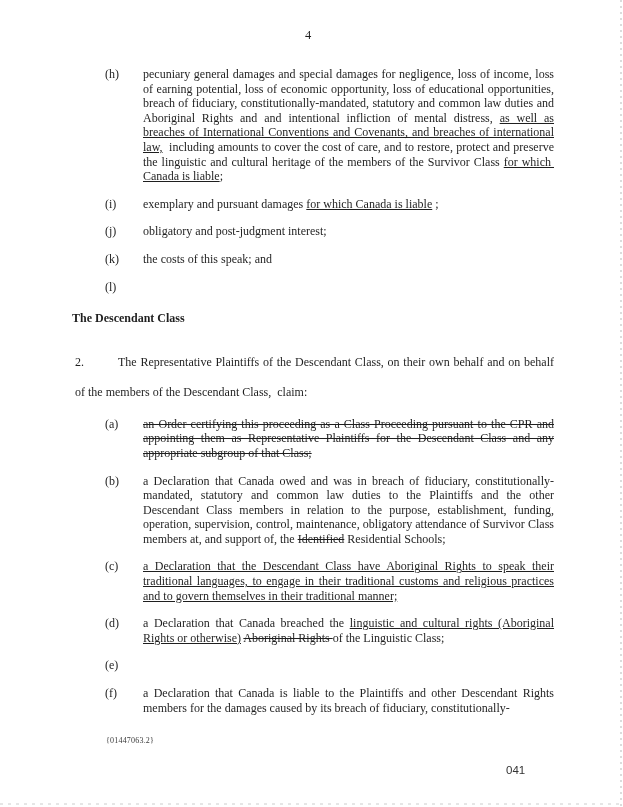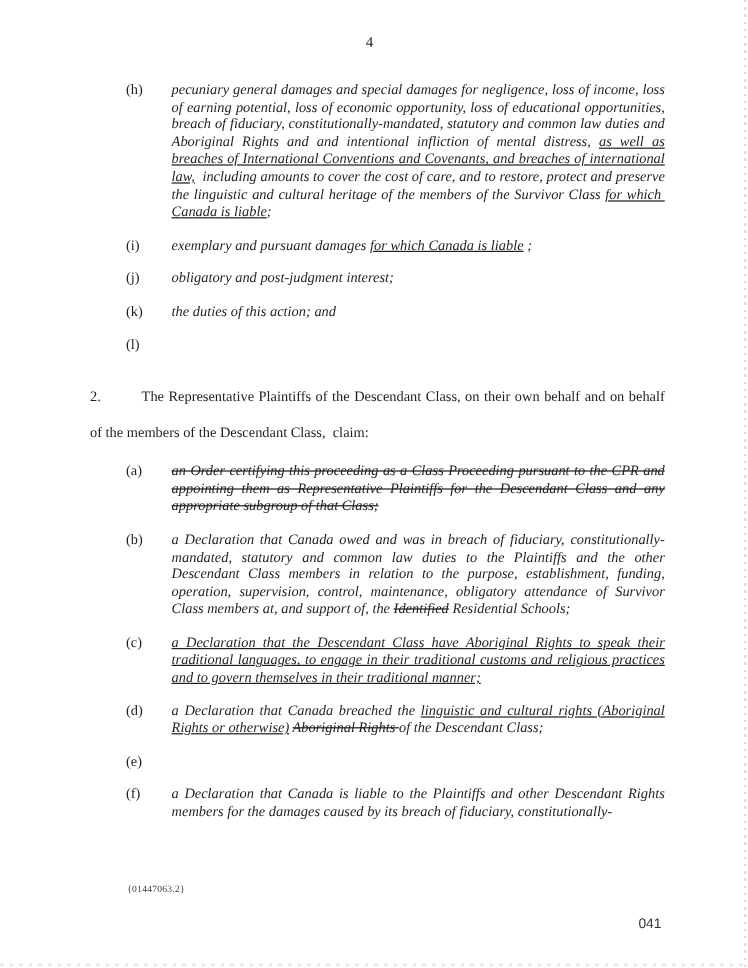--- a/index.html
+++ b/index.html
@@ -34,21 +34,20 @@
     line-height: 14.6px;
   }
   .claim-label {
     flex: 0 0 38px;
     margin-left: 33px;
   }
   .claim-body {
     flex: 1;
     margin: 0;
     text-align: justify;
-    font-style: italic;
   }
   .u { text-decoration: underline; }
   .x { text-decoration: line-through; }
   .heading {
     font-size: 12px;
     font-weight: bold;
     margin: 17px 0 0 0;
     line-height: 14.6px;
   }
   .para2 {
@@ -65,21 +64,21 @@
     position: absolute;
     left: 62px;
     top: 736px;
     font-size: 8px;
     color: #3a3a3a;
     letter-spacing: 0.2px;
     margin-left: 44px;
   }
   .bates {
     position: absolute;
-    left: 532px;
+    left: 506px;
     top: 764px;
     font-family: "Liberation Sans", sans-serif;
     font-size: 11.5px;
     color: #333333;
   }
   .scan-right {
     position: absolute;
     top: 0;
     right: 1px;
     width: 2px;
@@ -120,46 +119,47 @@
         <div class="claim-item">
           <span class="claim-label">(i)</span>
           <p class="claim-body"><span>exemplary and pursuant damages </span><span class="u">for which Canada is liable</span><span> ;</span></p>
         </div>
         <div class="claim-item">
           <span class="claim-label">(j)</span>
           <p class="claim-body"><span>obligatory and post-judgment interest;</span></p>
         </div>
         <div class="claim-item">
           <span class="claim-label">(k)</span>
-          <p class="claim-body"><span>the duties of this action; and</span></p>
+          <p class="claim-body"><span>the costs of this speak; and</span></p>
         </div>
         <div class="claim-item">
           <span class="claim-label">(l)</span>
         </div>
       </div>
 
+    <h2 class="heading">The Descendant Class</h2>
 
     <p class="para2"><span class="para-num">2.</span><span><span>The Representative Plaintiffs of the Descendant Class, on their own behalf and on behalf of the members of the Descendant Class,&nbsp; claim:</span></span></p>
 
     <div class="claims" id="claims-bottom">
         <div class="claim-item">
           <span class="claim-label">(a)</span>
           <p class="claim-body"><span class="x">an Order certifying this proceeding as a Class Proceeding pursuant to the CPR and appointing them as Representative Plaintiffs for the Descendant Class and any appropriate subgroup of that Class;</span></p>
         </div>
         <div class="claim-item">
           <span class="claim-label">(b)</span>
           <p class="claim-body"><span>a Declaration that Canada owed and was in breach of fiduciary, constitutionally-mandated, statutory and common law duties to the Plaintiffs and the other Descendant Class members in relation to the purpose, establishment, funding, operation, supervision, control, maintenance, obligatory attendance of Survivor Class members at, and support of, the </span><span class="x">Identified</span><span> Residential Schools;</span></p>
         </div>
         <div class="claim-item">
           <span class="claim-label">(c)</span>
           <p class="claim-body"><span class="u">a Declaration that the Descendant Class have Aboriginal Rights to speak their traditional languages, to engage in their traditional customs and religious practices and to govern themselves in their traditional manner;</span></p>
         </div>
         <div class="claim-item">
           <span class="claim-label">(d)</span>
-          <p class="claim-body"><span>a Declaration that Canada breached the </span><span class="u">linguistic and cultural rights (Aboriginal Rights or otherwise)</span><span> </span><span class="x">Aboriginal Rights&nbsp;</span><span>of the Descendant Class;</span></p>
+          <p class="claim-body"><span>a Declaration that Canada breached the </span><span class="u">linguistic and cultural rights (Aboriginal Rights or otherwise)</span><span> </span><span class="x">Aboriginal Rights&nbsp;</span><span>of the Linguistic Class;</span></p>
         </div>
         <div class="claim-item">
           <span class="claim-label">(e)</span>
         </div>
         <div class="claim-item">
           <span class="claim-label">(f)</span>
           <p class="claim-body"><span>a Declaration that Canada is liable to the Plaintiffs and other Descendant Rights members for the damages caused by its breach of fiduciary, constitutionally-</span></p>
         </div>
       </div>
 

